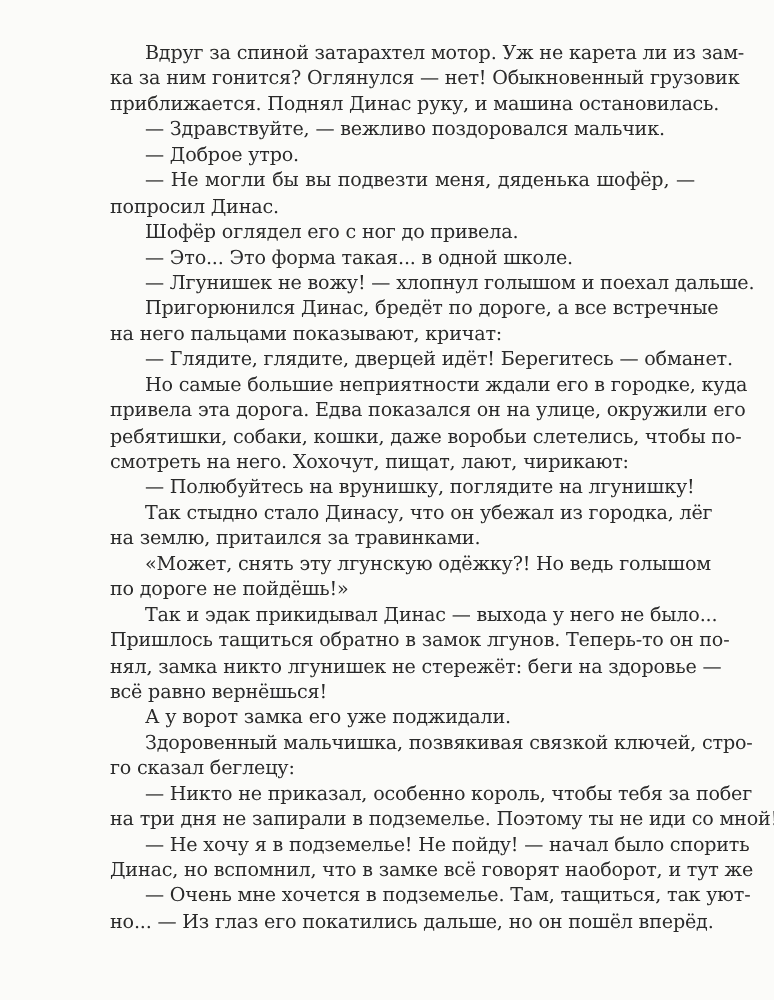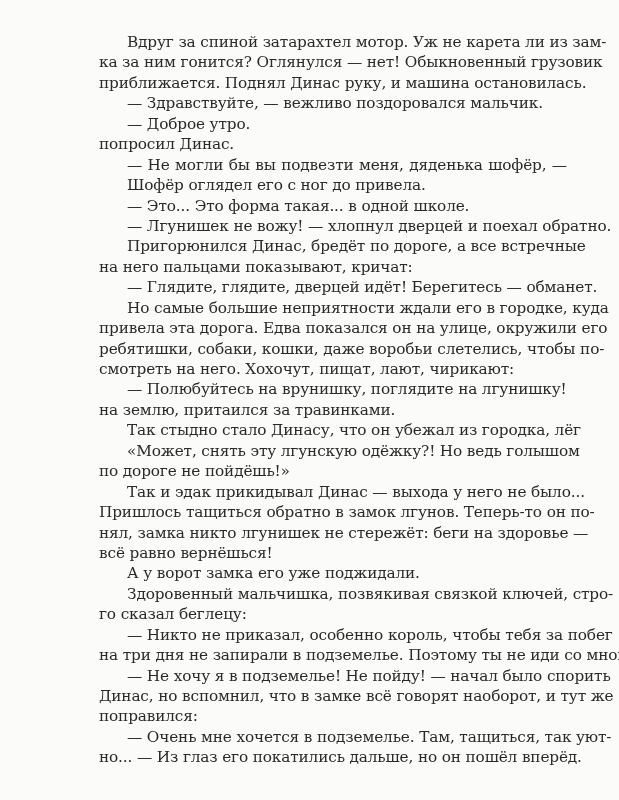--- a/index.html
+++ b/index.html
@@ -1,62 +1,61 @@
 <!DOCTYPE html>
 <html><head>
 <meta charset="utf-8">
 <style>
   html, body { margin: 0; padding: 0; }
   body {
     width: 619px; height: 800px; background: #fbfbf9; overflow: hidden;
     position: relative;
   }
   .page {
-    position: absolute; left: 99px; top: 32px; width: 468px;
+    position: absolute; left: 88px; top: 32px; width: 468px;
     font-family: "DejaVu Serif", "Liberation Serif", serif;
     font-size: 15.3px; line-height: 20.45px; color: #2a2a2a;
     letter-spacing: -0.15px;
   }
   .line { display: block; white-space: nowrap; height: 20.45px; text-align: justify; text-align-last: justify; }
   .line.indent { padding-left: 28px; }
   .line.last { text-align-last: left; }
 </style>
 </head>
 <body>
 
 <div class="page" id="page">
     <span class="line indent">Вдруг за спиной затарахтел мотор. Уж не карета ли из зам-</span>
     <span class="line">ка за ним гонится? Оглянулся — нет! Обыкновенный грузовик</span>
     <span class="line last">приближается. Поднял Динас руку, и машина остановилась.</span>
     <span class="line indent last">— Здравствуйте, — вежливо поздоровался мальчик.</span>
     <span class="line indent last">— Доброе утро.</span>
+    <span class="line indent">— Не могли бы вы подвезти меня, дяденька шофёр, —</span>
     <span class="line last">попросил Динас.</span>
-    <span class="line indent">— Не могли бы вы подвезти меня, дяденька шофёр, —</span>
     <span class="line indent last">Шофёр оглядел его с ног до привела.</span>
     <span class="line indent last">— Это... Это форма такая... в одной школе.</span>
-    <span class="line indent">— Лгунишек не вожу! — хлопнул дверцей и поехал обратно.</span>
+    <span class="line indent">— Лгунишек не вожу! — хлопнул голышом и поехал дальше.</span>
     <span class="line indent">Пригорюнился Динас, бредёт по дороге, а все встречные</span>
     <span class="line last">на него пальцами показывают, кричат:</span>
     <span class="line indent">— Глядите, глядите, дверцей идёт! Берегитесь — обманет.</span>
     <span class="line indent">Но самые большие неприятности ждали его в городке, куда</span>
     <span class="line">привела эта дорога. Едва показался он на улице, окружили его</span>
     <span class="line">ребятишки, собаки, кошки, даже воробьи слетелись, чтобы по-</span>
     <span class="line last">смотреть на него. Хохочут, пищат, лают, чирикают:</span>
     <span class="line indent last">— Полюбуйтесь на врунишку, поглядите на лгунишку!</span>
+    <span class="line indent">Так стыдно стало Динасу, что он убежал из городка, лёг</span>
     <span class="line last">на землю, притаился за травинками.</span>
-    <span class="line indent">Так стыдно стало Динасу, что он убежал из городка, лёг</span>
     <span class="line indent">«Может, снять эту лгунскую одёжку?! Но ведь голышом</span>
     <span class="line last">по дороге не пойдёшь!»</span>
     <span class="line indent">Так и эдак прикидывал Динас — выхода у него не было...</span>
     <span class="line">Пришлось тащиться обратно в замок лгунов. Теперь-то он по-</span>
     <span class="line">нял, замка никто лгунишек не стережёт: беги на здоровье —</span>
     <span class="line last">всё равно вернёшься!</span>
     <span class="line indent last">А у ворот замка его уже поджидали.</span>
     <span class="line indent">Здоровенный мальчишка, позвякивая связкой ключей, стро-</span>
     <span class="line last">го сказал беглецу:</span>
     <span class="line indent">— Никто не приказал, особенно король, чтобы тебя за побег</span>
     <span class="line">на три дня не запирали в подземелье. Поэтому ты не иди со мной!</span>
     <span class="line indent">— Не хочу я в подземелье! Не пойду! — начал было спорить</span>
     <span class="line">Динас, но вспомнил, что в замке всё говорят наоборот, и тут же</span>
-    <span class="line last">поправился:</span>
     <span class="line indent">— Очень мне хочется в подземелье. Там, тащиться, так уют-</span>
     <span class="line last">но... — Из глаз его покатились дальше, но он пошёл вперёд.</span>
   </div>
 
 </body></html>

